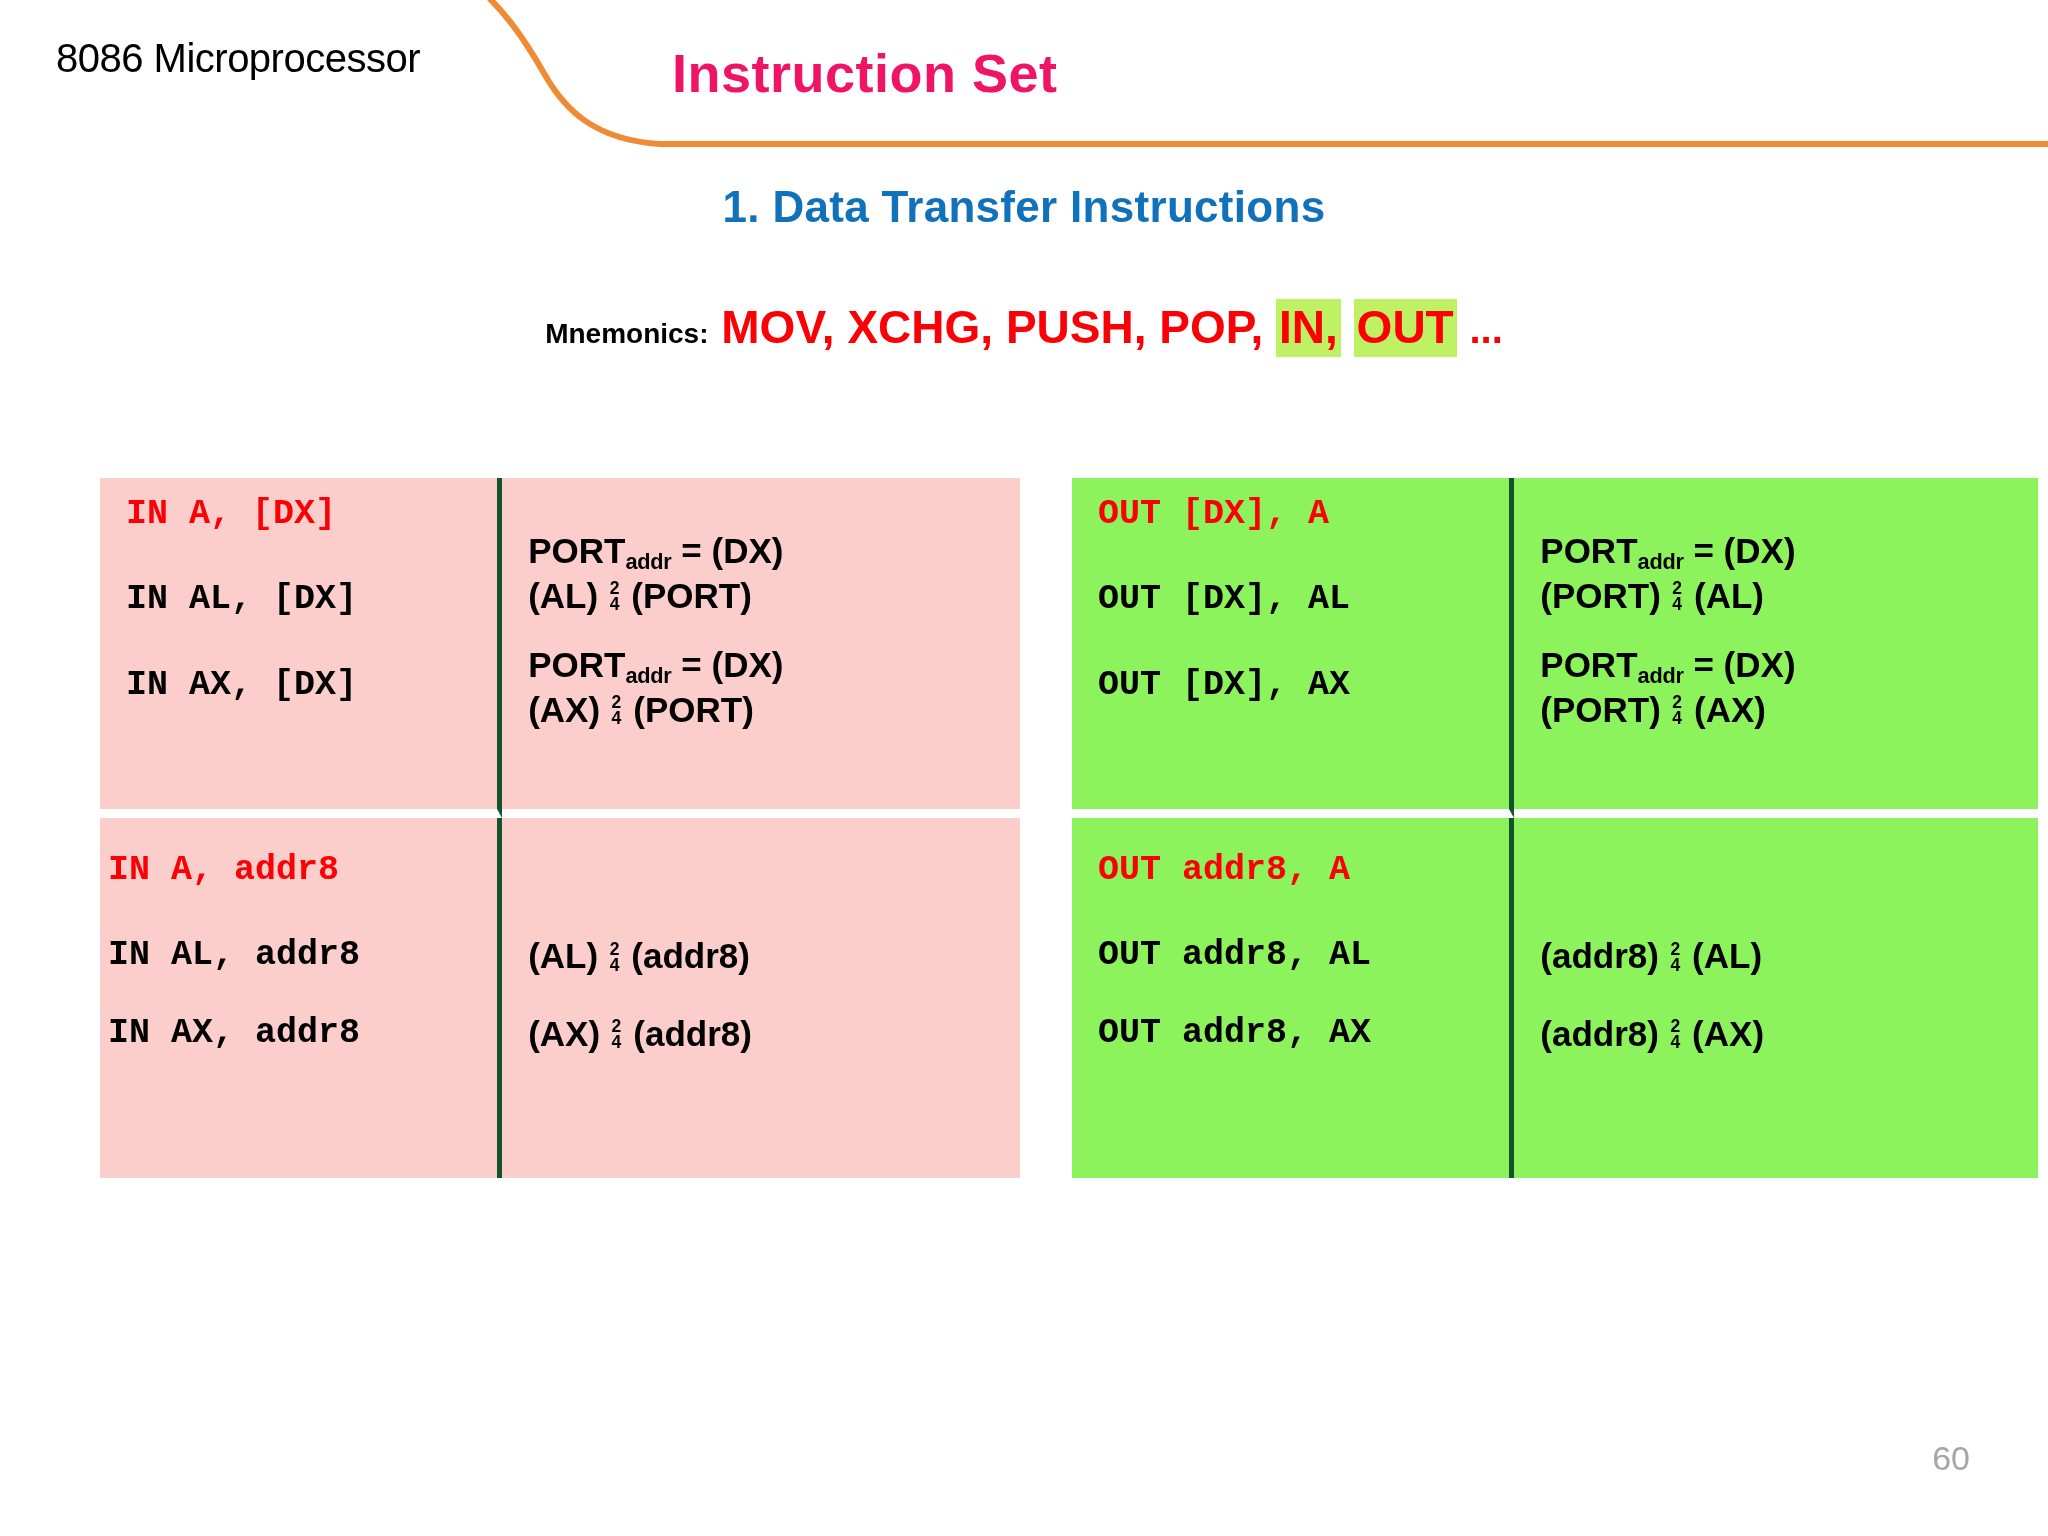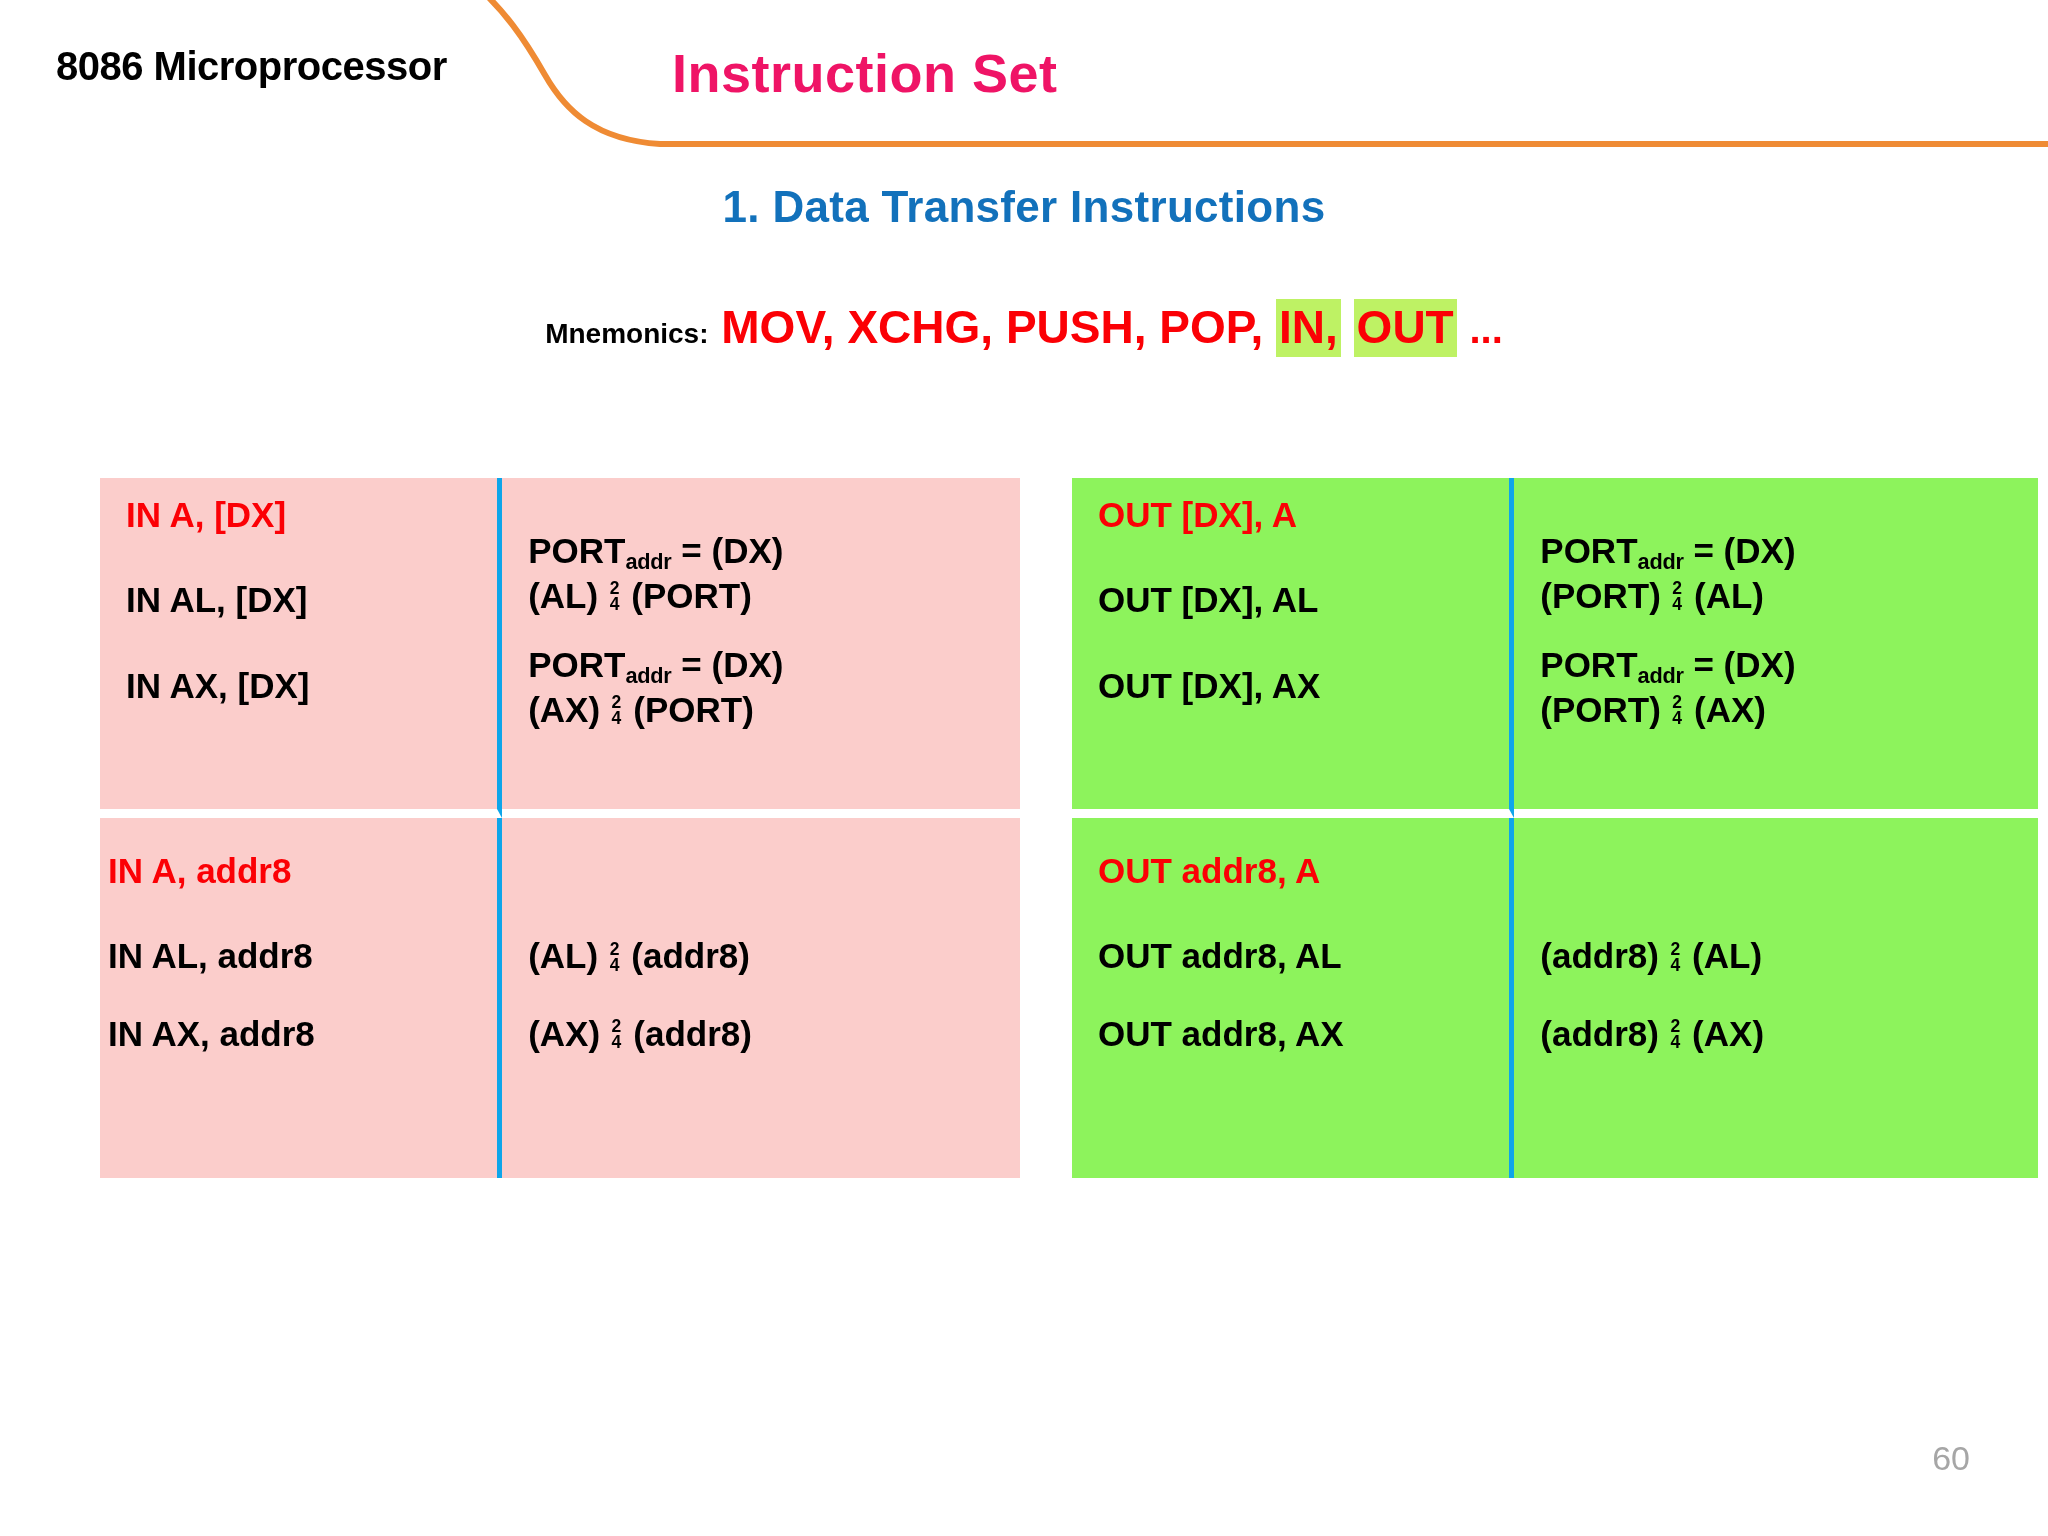--- a/index.html
+++ b/index.html
@@ -25,23 +25,23 @@
   #swoosh {
     position: absolute;
     left: 0; top: 0;
     width: 2048px;
     height: 160px;
     pointer-events: none;
   }
   #course-title {
     position: absolute;
     left: 56px;
-    top: 44px;
+    top: 36px;
     font-size: 40px;
-    font-weight: bold;
+    font-weight: normal;
     color: #000000;
     letter-spacing: -0.5px;
     white-space: nowrap;
   }
   #slide-title {
     position: absolute;
     left: 672px;
     top: 42px;
     font-size: 54px;
     font-weight: bold;
@@ -103,21 +103,21 @@
   }
   .itable td {
     vertical-align: top;
     padding: 16px 22px 18px 26px;
     box-sizing: border-box;
   }
   .pink .itable-cell { background: #fbcdcb; }
   .green .itable-cell { background: #8df35c; }
 
   
-  .itable td.col-left  { border-right: 5px solid #0ea5e9; }
+  .itable td.col-left  { border-right: 5px solid #14532d; font-family: Liberation Mono, monospace; }
   .itable tr.row-top td { border-bottom: 9px solid #ffffff; }
 
   #table-in {
     left: 100px;
     top: 478px;
     width: 920px;
   }
   #table-out {
     left: 1072px;
     top: 478px;

